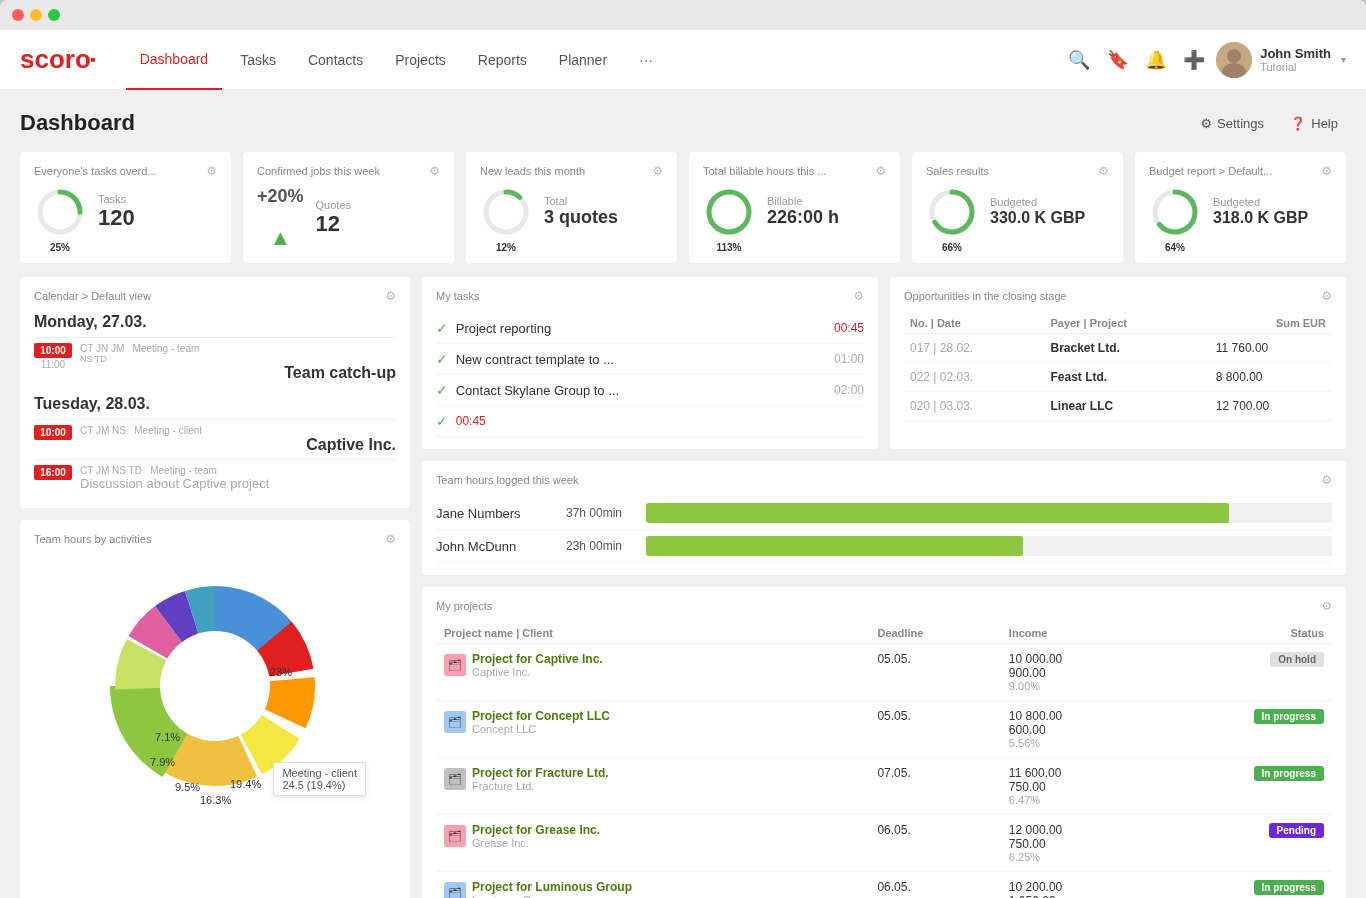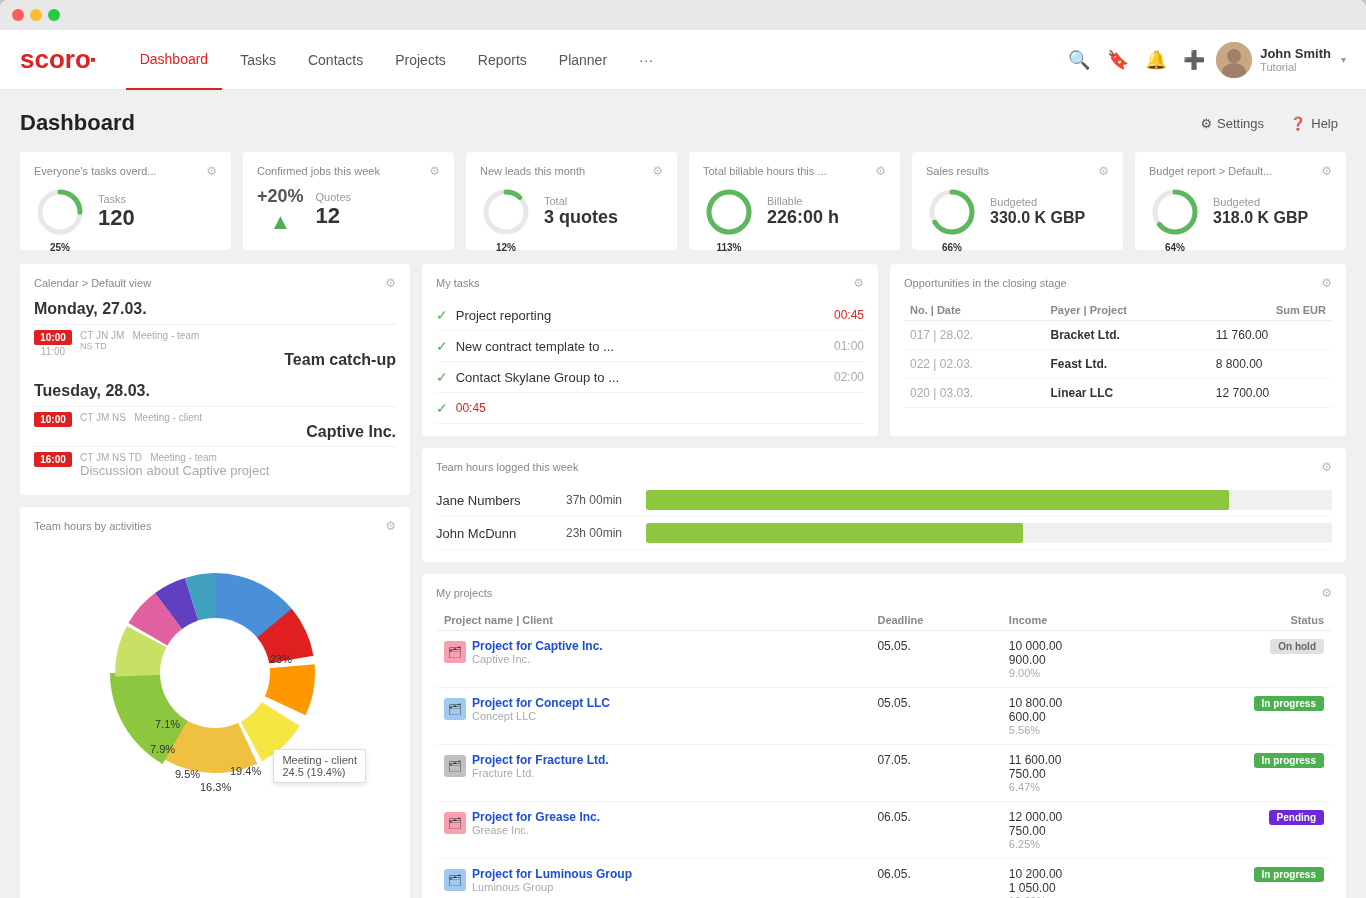--- a/index.html
+++ b/index.html
@@ -100,21 +100,21 @@
     
     .projects-widget { background: #fff; border-radius: 4px; padding: 12px 14px; }
     .proj-table { width: 100%; border-collapse: collapse; }
     .proj-table th { font-size: 11px; color: #888; font-weight: 600; padding: 4px 8px; border-bottom: 1px solid #eee; text-align: left; }
     .proj-table th.right { text-align: right; }
     .proj-table td { font-size: 12px; padding: 8px 8px; border-bottom: 1px solid #f5f5f5; vertical-align: top; }
     .proj-icon { width: 22px; height: 22px; border-radius: 3px; display: inline-flex; align-items: center; justify-content: center; font-size: 11px; flex-shrink: 0; }
     .proj-icon.pink { background: #f8a0b0; }
     .proj-icon.blue { background: #a0c8f0; }
     .proj-icon.gray { background: #c0c0c0; }
-    .proj-name { font-weight: 700; font-size: 12px; color: #1d4ed8; }
+    .proj-name { font-weight: 700; font-size: 12px; color: #4d7c0f; }
     .proj-client { font-size: 11px; color: #aaa; }
     .proj-income { font-size: 12px; color: #333; }
     .proj-pct { font-size: 11px; color: #aaa; }
     .status-badge { font-size: 10px; font-weight: 600; padding: 2px 8px; border-radius: 3px; white-space: nowrap; }
     .status-badge.on-hold { background: #e0e0e0; color: #666; }
     .status-badge.in-progress { background: #4caf50; color: #fff; }
     .status-badge.pending { background: #6d28d9; color: #fff; }
 
     
     .pie-widget { background: #fff; border-radius: 4px; padding: 12px 14px; flex: 1; }
@@ -210,21 +210,21 @@
           </div>
         </div>
       </div>
 
       <div class="widget">
         <div class="widget-title">
           <span>Confirmed jobs this week</span>
           <span class="widget-gear">⚙</span>
         </div>
         <div class="widget-content">
-          <div style="display:flex;flex-direction:column;align-items:center;gap:2px;">
+          <div style="display:flex;flex-direction:column;align-items:center;gap:18px;">
             <div class="percent-text">+20%</div>
             <div class="green-arrow">▲</div>
           </div>
           <div class="widget-stats">
             <div class="stat-label">Quotes</div>
             <div class="stat-value">12</div>
           </div>
         </div>
       </div>
 

